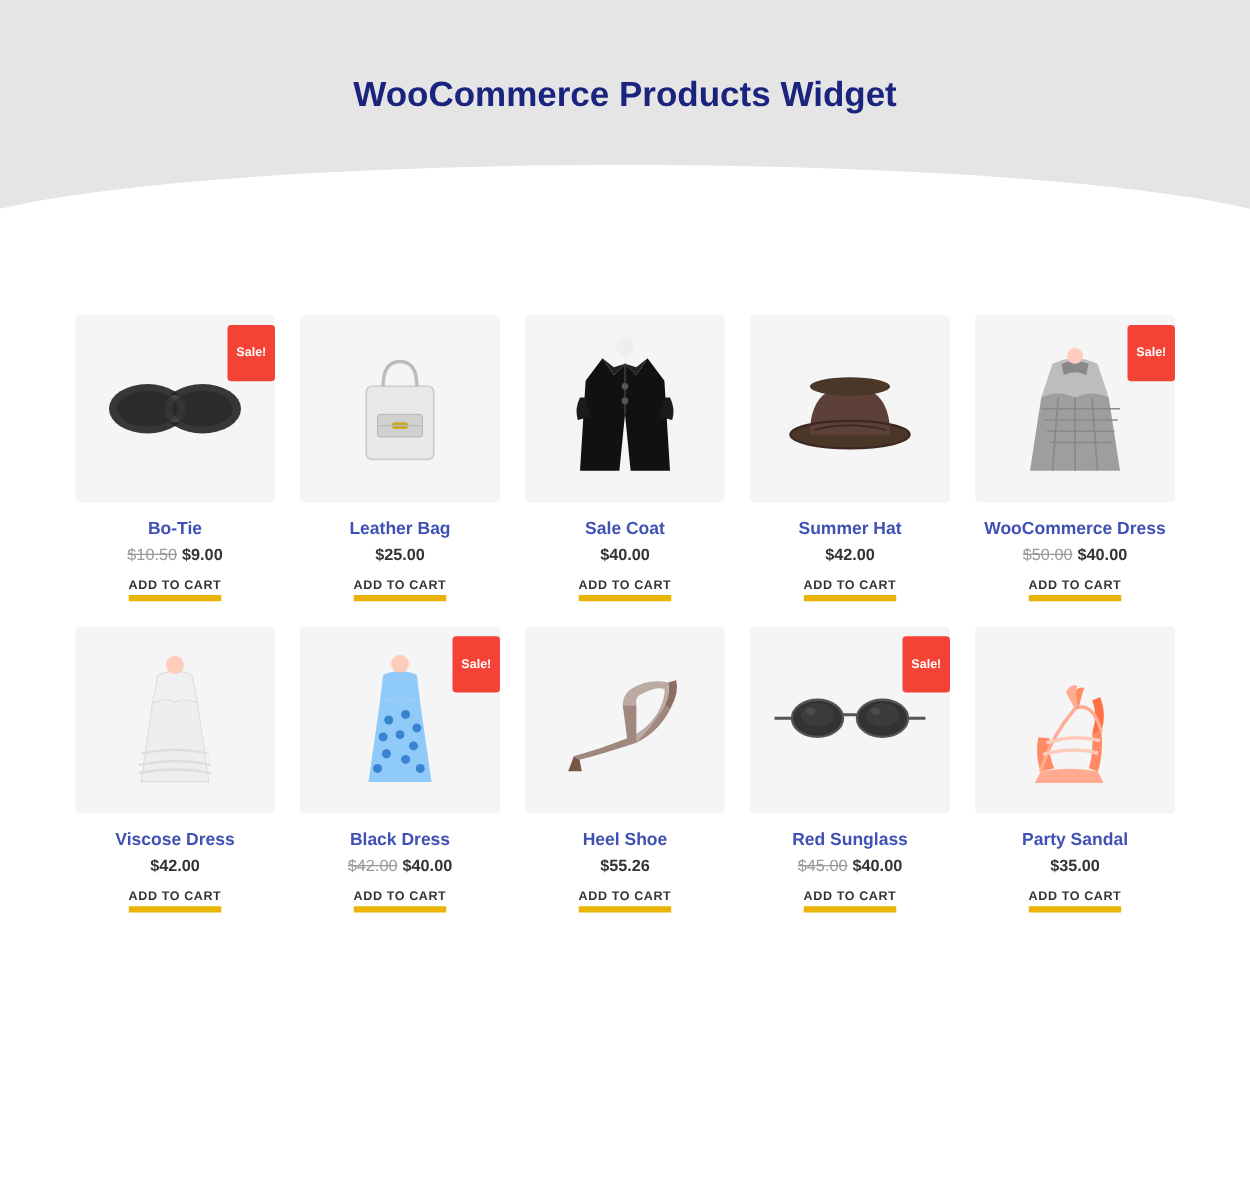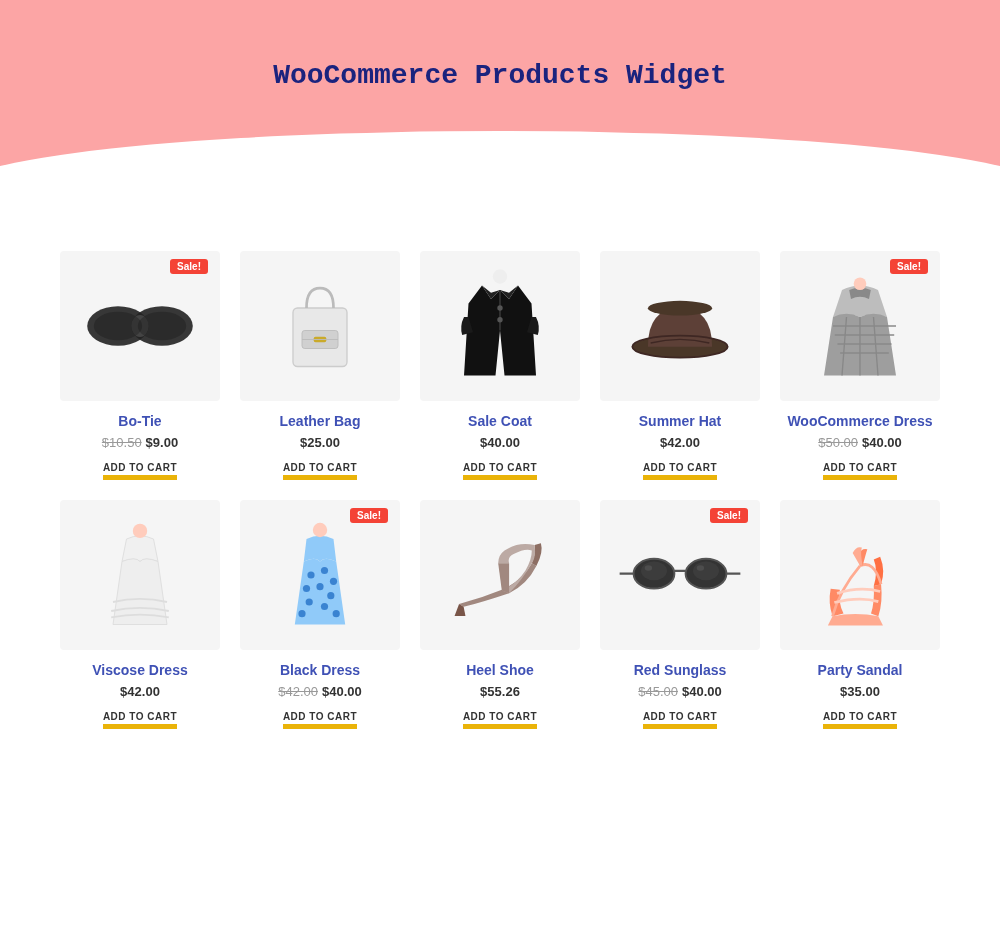--- a/index.html
+++ b/index.html
@@ -4,26 +4,25 @@
   <style>
     * { box-sizing: border-box; margin: 0; padding: 0; }
     body {
       font-family: 'Segoe UI', Arial, sans-serif;
       background: #fff;
       color: #333;
     }
 
     
     .header-section {
-      background: #fca5a5;
+      background: #e5e5e5;
       text-align: center;
       padding: 60px 24px 100px;
       position: relative;
       overflow: hidden;
-      font-family: Liberation Mono, monospace;
     }
     .header-section::after {
       content: '';
       position: absolute;
       bottom: -40px;
       left: -5%;
       width: 110%;
       height: 100px;
       background: #fff;
       border-radius: 50% 50% 0 0 / 60px 60px 0 0;
@@ -63,26 +62,26 @@
       position: relative;
       height: 150px;
       display: flex;
       align-items: center;
       justify-content: center;
       margin-bottom: 12px;
     }
     .sale-badge {
       position: absolute;
       top: 8px;
-      right: 12px;
+      right: 0;
       background: #f44336;
       color: #fff;
       font-size: 10px;
       font-weight: 700;
-      padding: 2px 7px;
+      padding: 17px 7px;
       border-radius: 3px;
       z-index: 2;
     }
 
     .product-name {
       font-size: 14px;
       font-weight: 600;
       color: #3f51b5;
       margin-bottom: 5px;
     }

